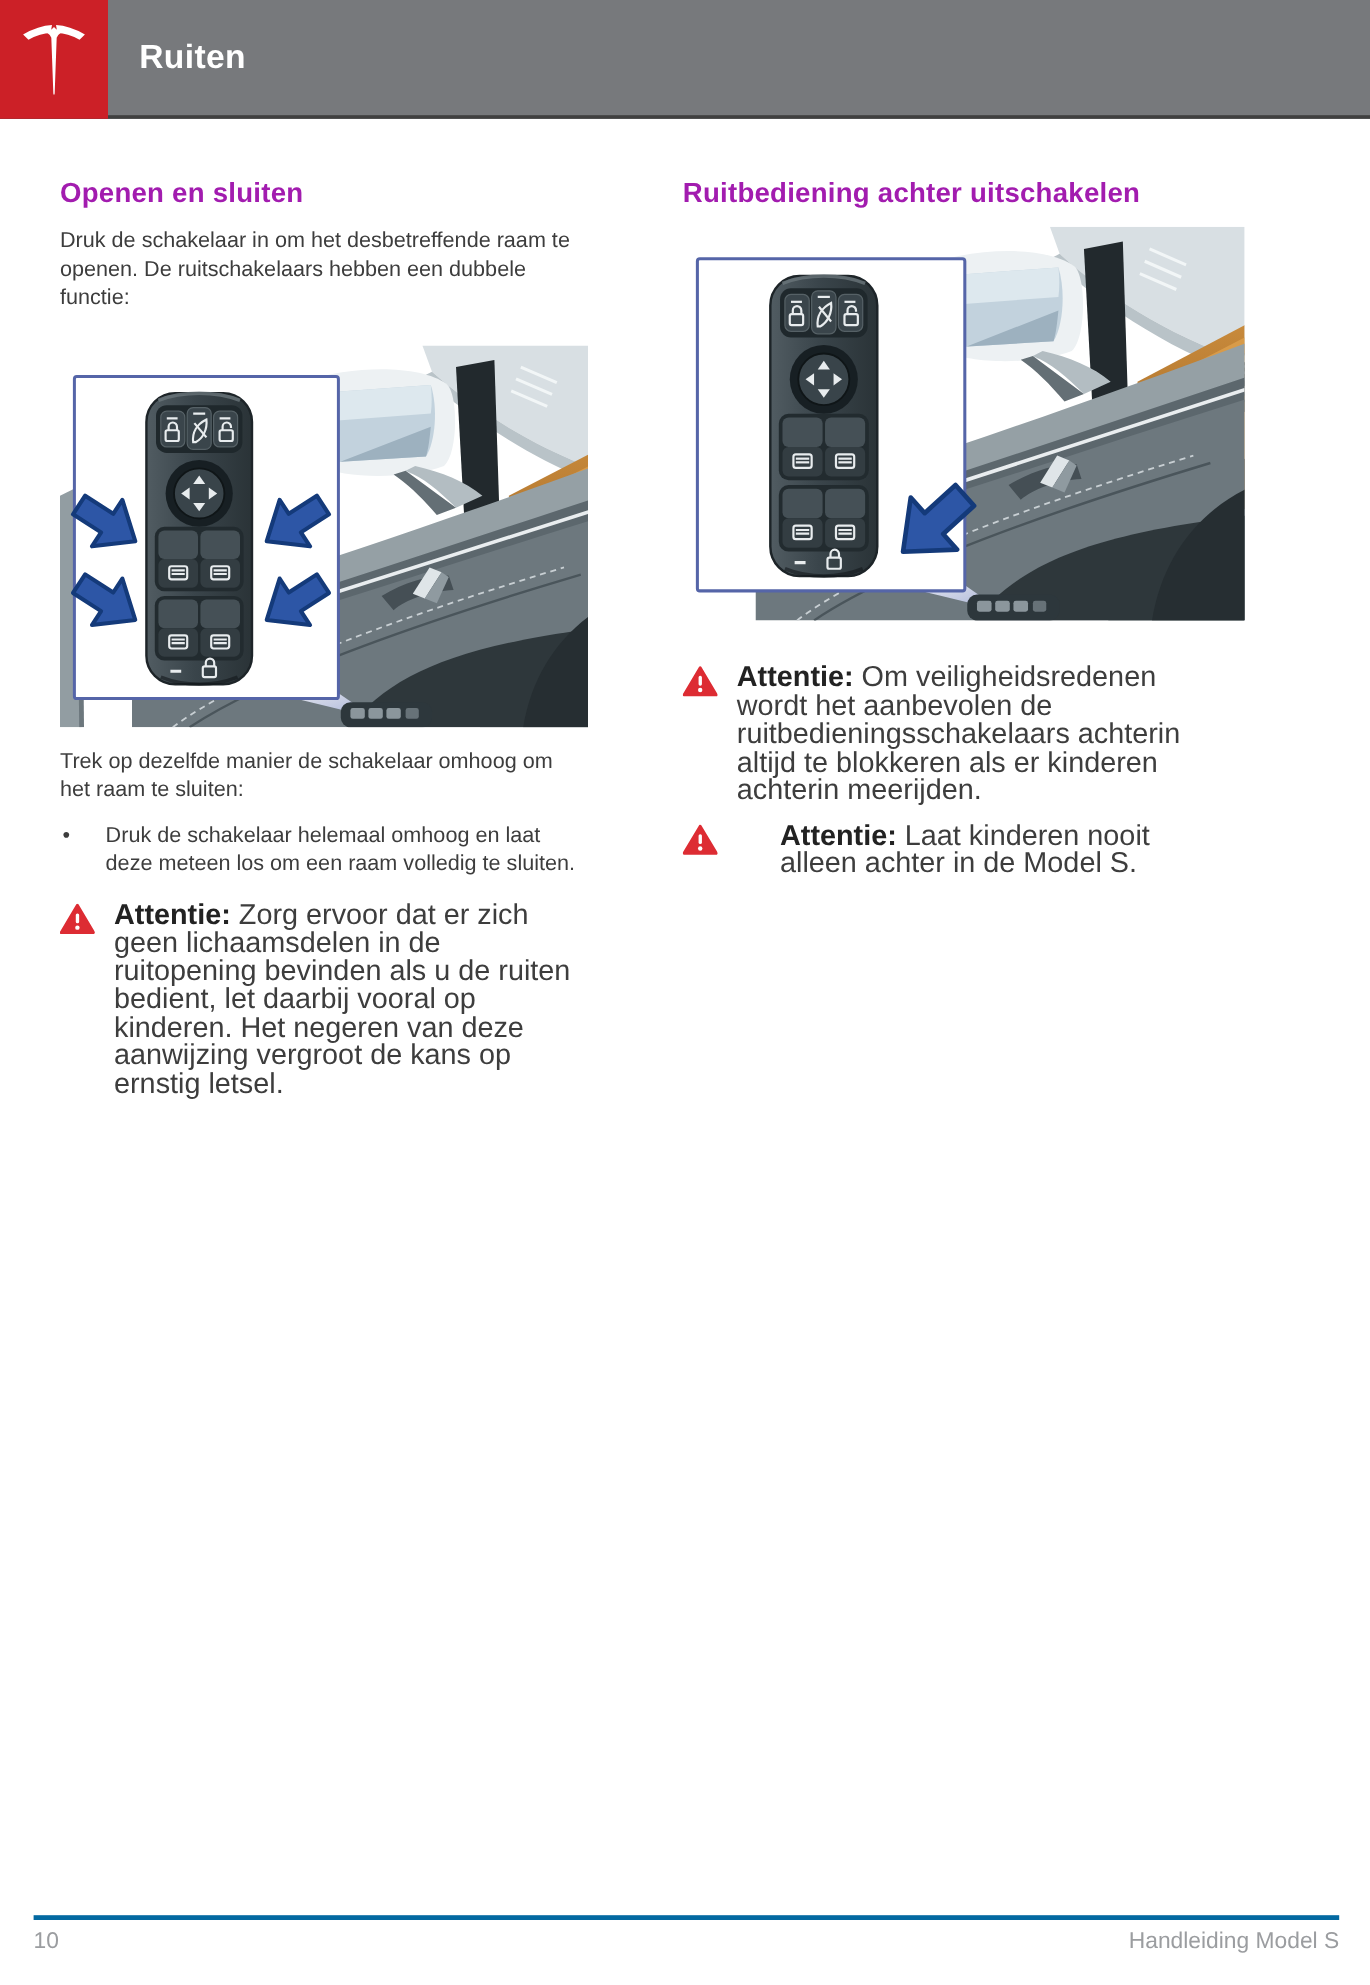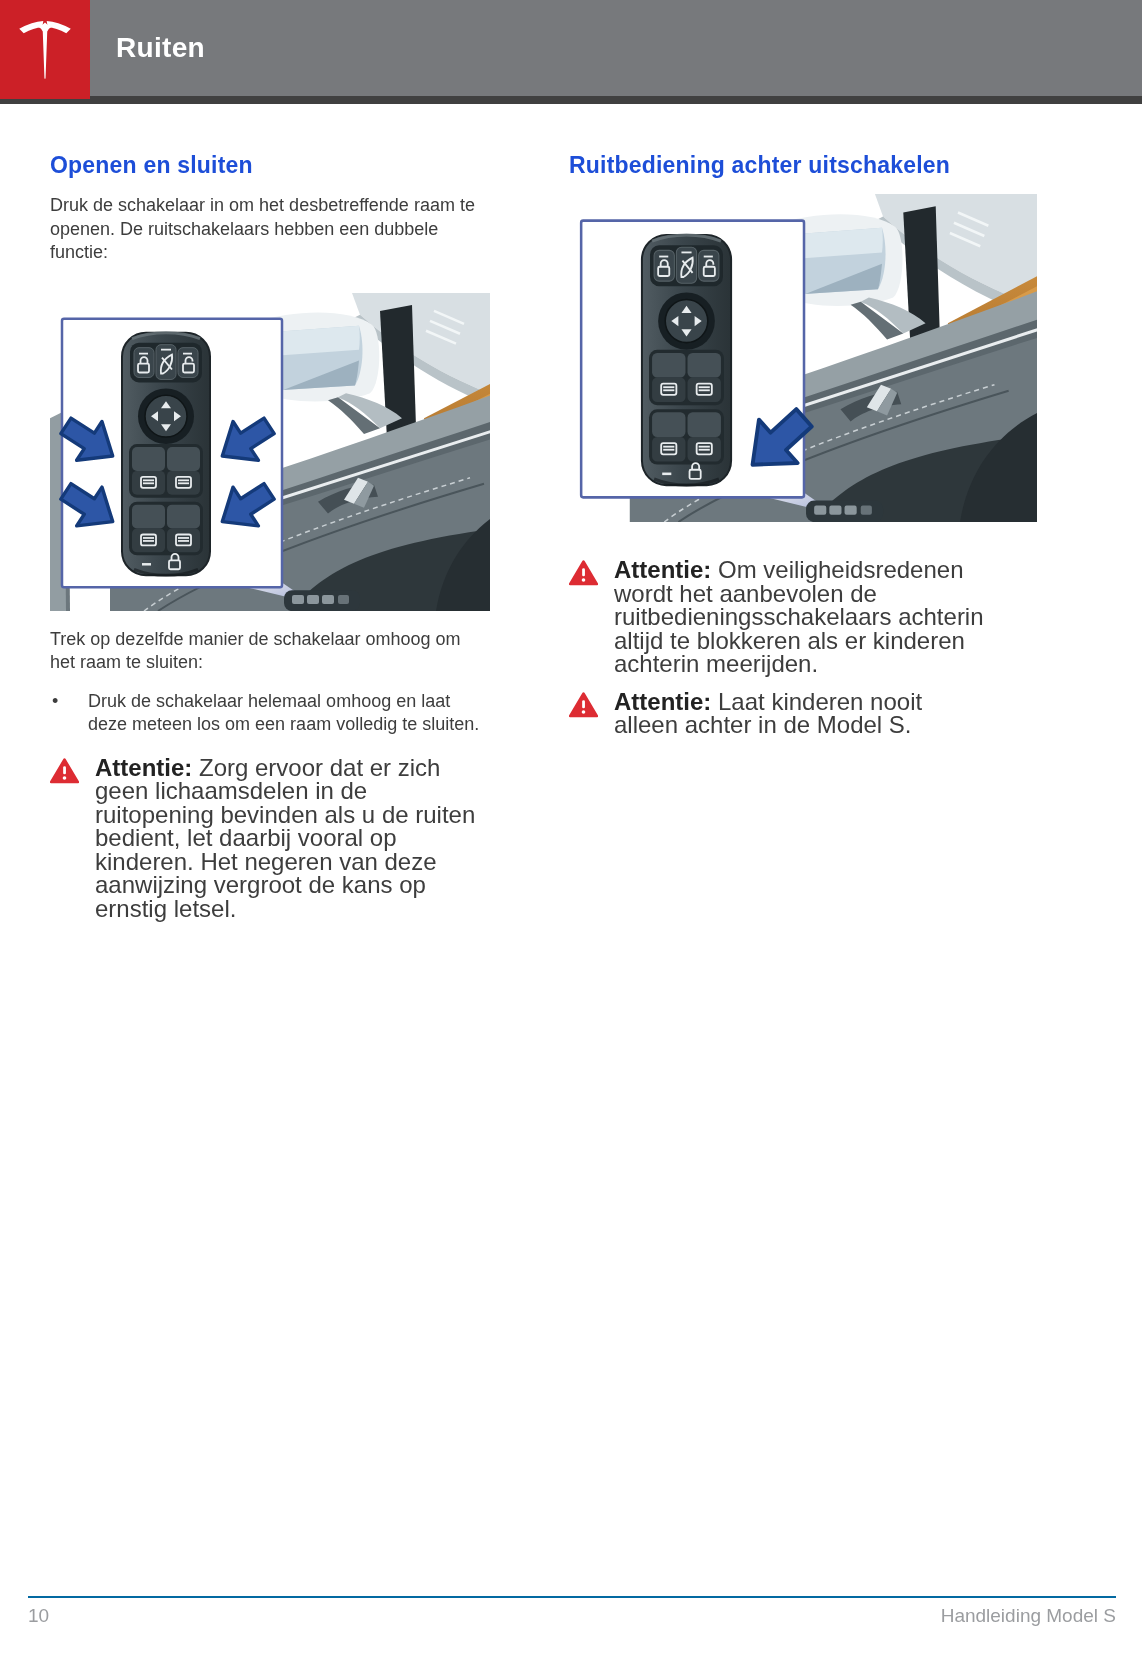--- a/index.html
+++ b/index.html
@@ -1,47 +1,47 @@
 <!DOCTYPE html>
 <html style="--tesla_red: #cc2027; --header_gray: #77797c; --warning_red: #dd2c33; --callout_blue: #5565a8; --arrow_blue: #2d56a6; --text_color: #3d3d3d; --footer_text: #9b9da0;"><head>
 <meta charset="utf-8">
 <style>
   html,body{margin:0;padding:0;background:#ffffff;}
   .page{position:relative;width:1142px;height:1654px;background:#ffffff;overflow:hidden;
         font-family:"Liberation Sans",sans-serif;color:var(--text_color,#3d3d3d);}
   
   .hdr{display:flex;height:96px;background:var(--header_gray,#77797c);
-       border-bottom:8px solid #404040;}
+       border-bottom:3px solid #404040;}
   .logo-box{width:90px;height:99px;background:var(--tesla_red,#cc2027);
             display:flex;align-items:center;justify-content:center;flex:none;}
   .hdr h1{margin:0 0 0 26px;align-self:center;color:#ffffff;font-size:28px;
           font-weight:bold;letter-spacing:.3px;}
   
   .columns{display:flex;padding:48px 0 0 50px;}
   .col-l{width:440px;margin-right:79px;flex:none;}
   .col-r{width:418px;flex:none;}
-  h2{margin:0 0 15px 0;font-size:23px;font-weight:bold;color:#1d4ed8;letter-spacing:.2px;}
+  h2{margin:0 0 15px 0;font-size:23px;font-weight:bold;color:#a21caf;letter-spacing:.2px;}
   p.body{margin:0 0 15px 0;font-size:18px;line-height:23.5px;}
   ul.dots{list-style:none;margin:0;padding:0;}
   ul.dots li{position:relative;padding-left:38px;margin:0 0 6px 0;
              font-size:18px;line-height:23.5px;}
   ul.dots li::before{content:"\2022";position:absolute;left:2px;top:0;}
   figure{margin:0;}
   .fig-l{width:440px;height:318px;margin:28px 0 17px 0;}
   .fig-r{width:468px;height:328px;margin:12px 0 0 0;}
   .fig-l svg,.fig-r svg{display:block;width:100%;height:100%;background:#ffffff;}
   
   .warn{display:flex;align-items:flex-start;margin-top:19px;}
-  .warn + .warn{margin-top:14px;}
+  .warn + .warn{margin-top:14px;gap:36px;}
   .warn .tri{flex:none;width:29px;height:26px;margin-top:2px;}
   .warn p{margin:0 0 0 16px;font-size:24px;line-height:23.5px;}
   .warn strong{color:#222222;}
   .warn-first{margin-top:36px;}
   
-  .ftr{position:absolute;left:28px;right:26px;top:1596px;border-top:2px solid #0369a1;
+  .ftr{position:absolute;left:28px;right:26px;top:1596px;border-top:4px solid #0369a1;
        display:flex;justify-content:space-between;padding-top:7px;
        color:var(--footer_text,#9b9da0);font-size:19px;}
 </style>
 </head>
 <body>
 
 <div class="page">
 
   <header class="hdr">
     <div class="logo-box">

